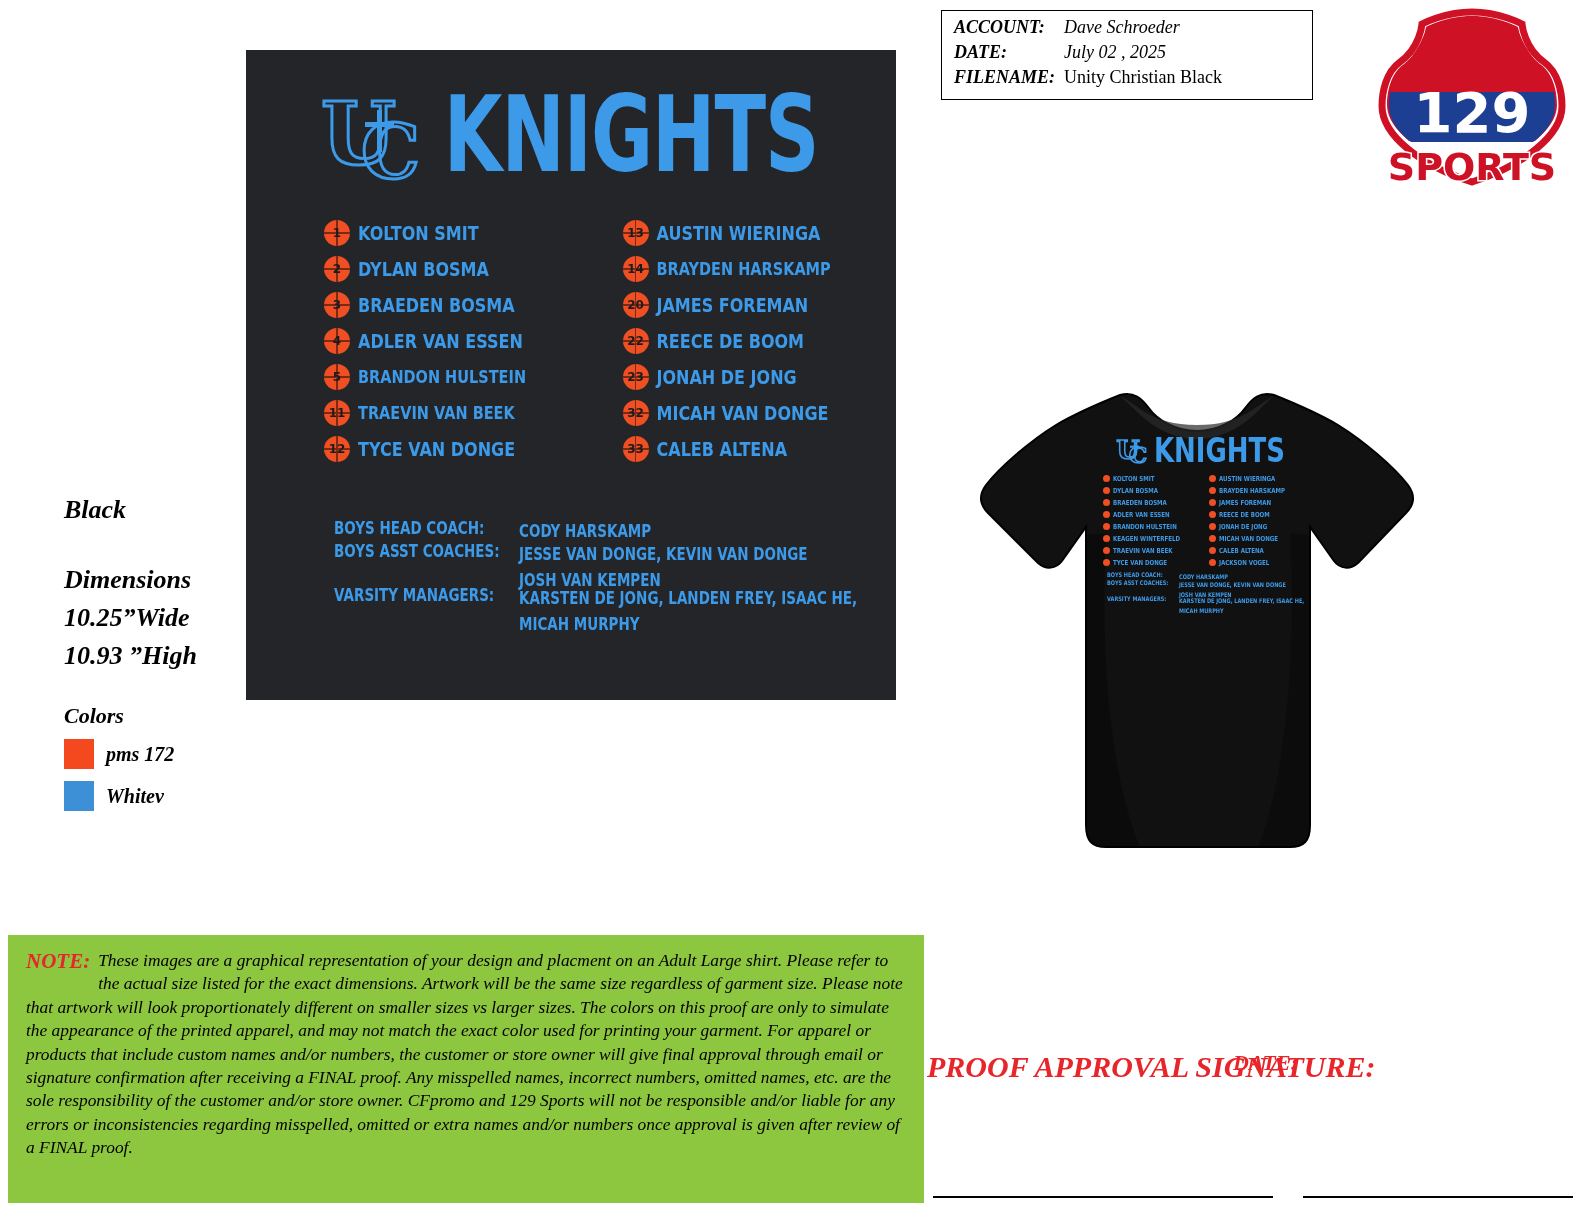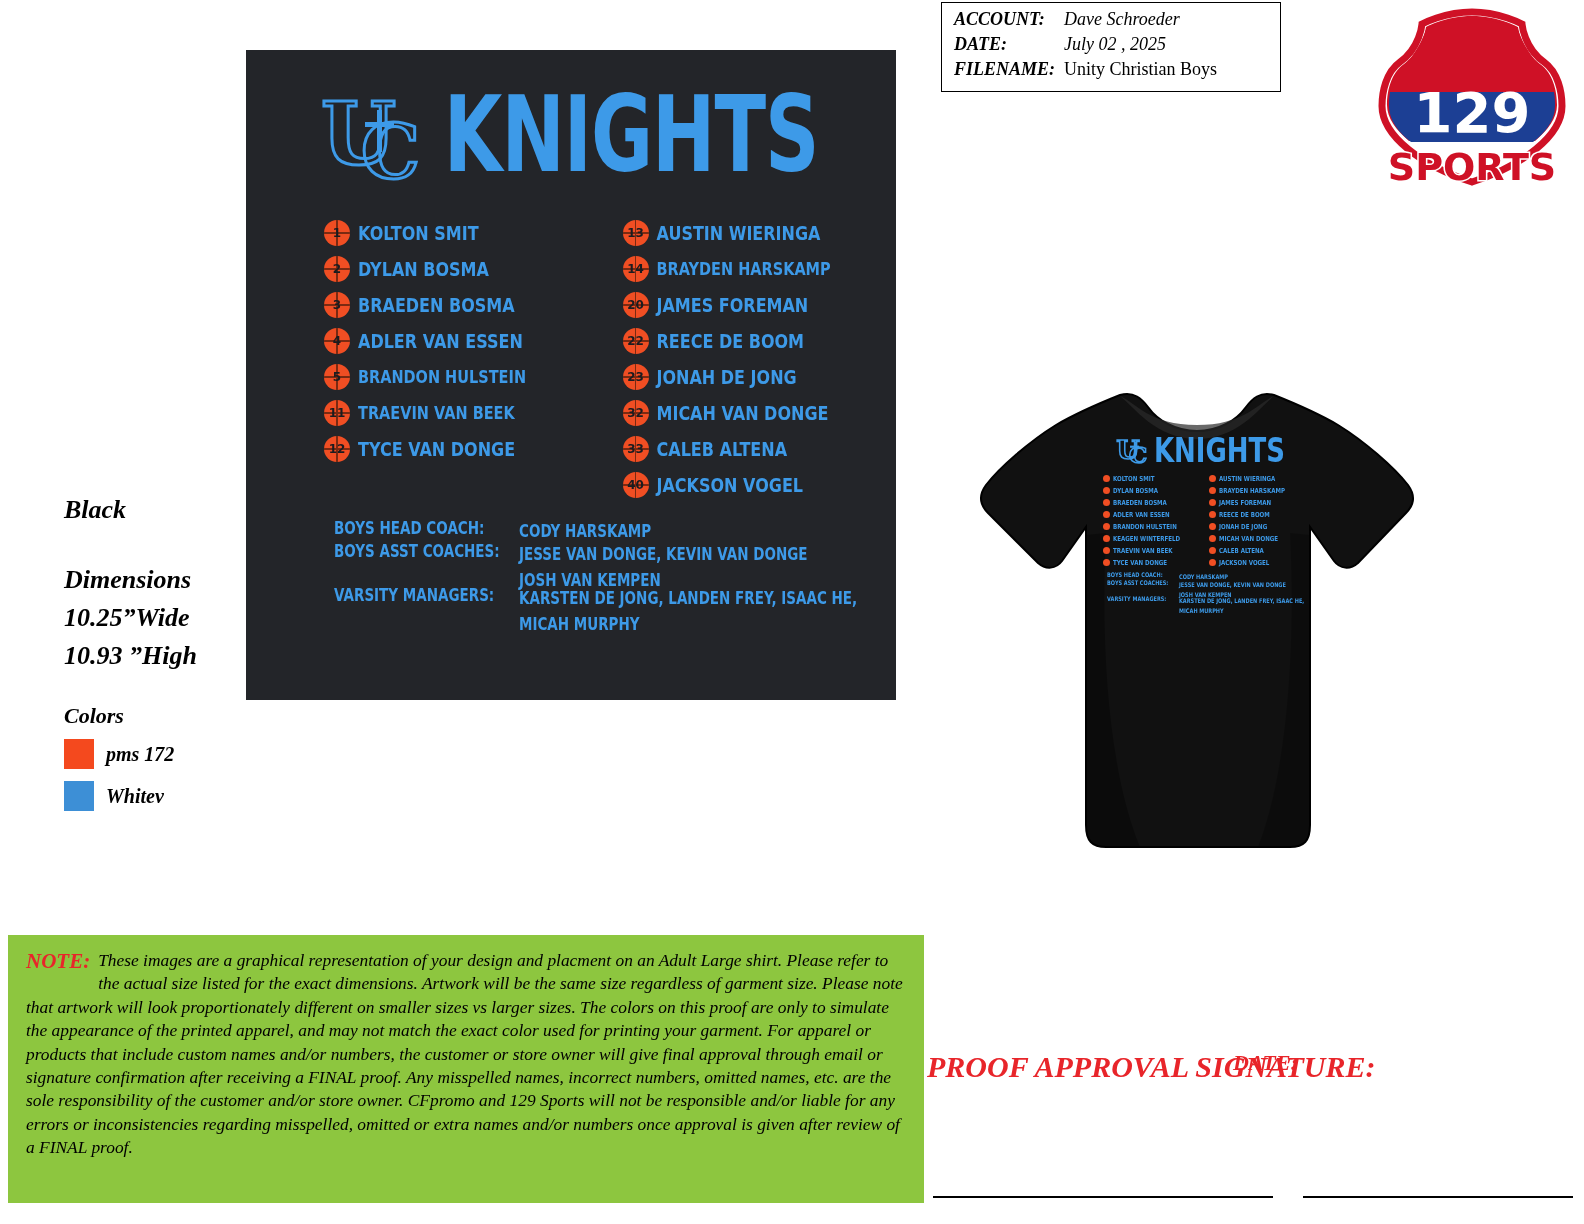--- a/index.html
+++ b/index.html
@@ -12,22 +12,22 @@
     position: relative;
     background: #ffffff;
     font-family: "Liberation Sans", sans-serif;
     overflow: hidden;
   }
 
   
   #account-box {
     position: absolute;
     left: 941px;
-    top: 2px;
-    width: 340px;
+    top: 10px;
+    width: 372px;
     height: 90px;
     border: 1.5px solid #000;
     box-sizing: border-box;
     padding: 6px 10px 0 12px;
   }
   .acct-row {
     display: flex;
     align-items: baseline;
     height: 25px;
   }
@@ -368,21 +368,21 @@
   <div class="acct-row">
     <span class="acct-label">ACCOUNT:</span>
     <span class="acct-value it">Dave Schroeder</span>
   </div>
   <div class="acct-row">
     <span class="acct-label">DATE:</span>
     <span class="acct-value it">July  02 , 2025</span>
   </div>
   <div class="acct-row">
     <span class="acct-label">FILENAME:</span>
-    <span class="acct-value">Unity Christian Boys</span>
+    <span class="acct-value">Unity Christian Black</span>
   </div>
 </div>
 
 <div id="logo">
   <svg width="200" height="180" viewBox="0 0 200 180">
     <path d="M100 4 C 128 4 150 16 150 16 C 150 16 152 40 172 54 C 186 64 190 84 190 98 C 190 128 150 158 100 174 C 50 158 10 128 10 98 C 10 84 14 64 28 54 C 48 40 50 16 50 16 C 50 16 72 4 100 4 Z" fill="#ffffff" stroke="#cf1126" stroke-width="7"></path>
     <path d="M100 8 C 126 8 146 19 146 19 C 146 19 149 42 168 56 C 181 65 185 83 185 97 C 185 110 176 122 163 133 L 37 133 C 24 122 15 110 15 97 C 15 83 19 65 32 56 C 51 42 54 19 54 19 C 54 19 74 8 100 8 Z" fill="#cf1126"></path>
     <path d="M29 60 C 46 46 54 22 54 22 C 54 22 74 11 100 11 C 126 11 146 22 146 22 C 146 22 154 46 171 60 C 178 66 181 74 182 82 L 18 82 C 19 74 22 66 29 60 Z" fill="#cf1126"></path>
     <path d="M18 84 L 182 84 C 183 90 183 94 183 98 C 183 112 174 124 161 134 L 39 134 C 26 124 17 112 17 98 C 17 94 17 90 18 84 Z" fill="#1c3f94"></path>
     <text x="100" y="124" font-family="DejaVu Sans, sans-serif" font-weight="bold" font-size="56" fill="#ffffff" text-anchor="middle">129</text>
@@ -484,26 +484,20 @@
           <div class="ball">
             <span class="num">32</span>
           </div>
           <div class="pname">MICAH VAN DONGE</div>
         </div>
         <div class="player">
           <div class="ball">
             <span class="num">33</span>
           </div>
           <div class="pname">CALEB ALTENA</div>
-        </div>
-        <div class="player">
-          <div class="ball">
-            <span class="num">40</span>
-          </div>
-          <div class="pname">JACKSON VOGEL</div>
         </div>
       </div>
   </div>
 
   <div id="staff">
       <div class="staff-row">
         <div class="staff-label">BOYS HEAD COACH:</div>
         <div class="staff-val">CODY HARSKAMP</div>
       </div>
       <div class="staff-row">

